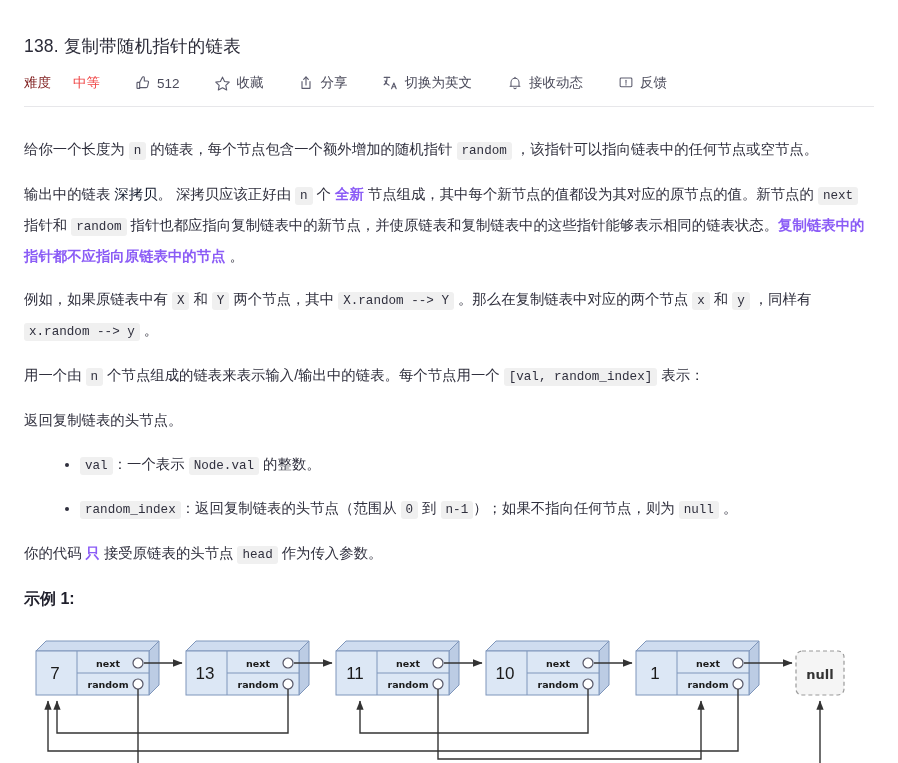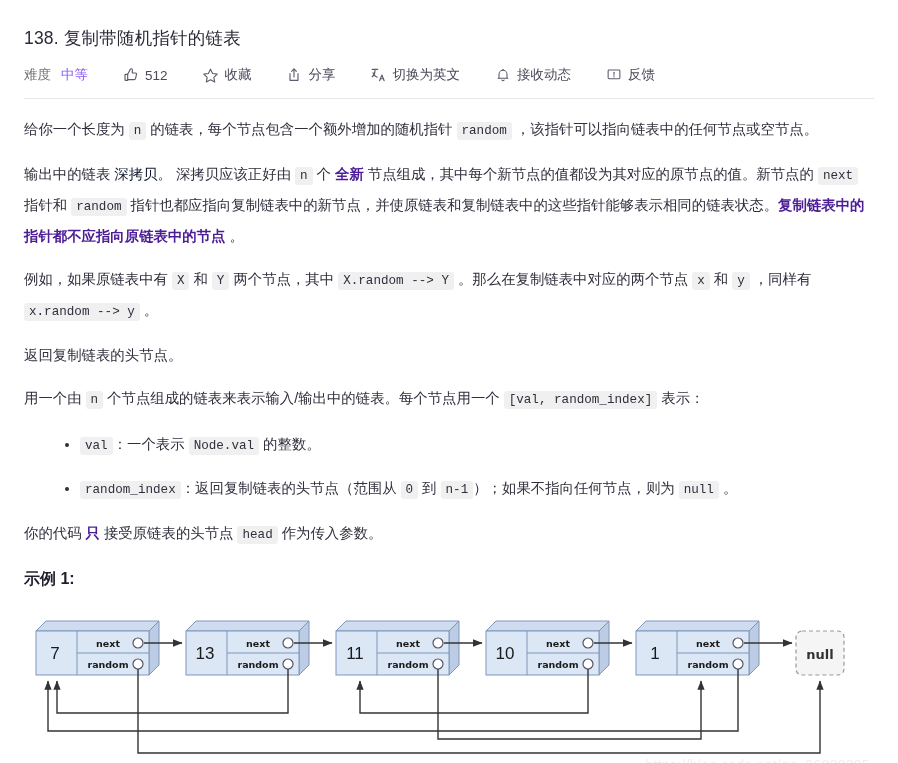--- a/index.html
+++ b/index.html
@@ -4,21 +4,21 @@
 <style>
   * { box-sizing: border-box; }
   html, body {
     margin: 0; padding: 0;
     width: 898px; height: 763px;
     background: #ffffff;
     font-family: "Liberation Sans", "DejaVu Sans", sans-serif;
     color: #333344;
     overflow: hidden;
   }
-  .page { position: relative; width: 898px; height: 763px; padding: 8px 24px; }
+  .page { position: relative; width: 898px; height: 763px; padding: 16px 24px; }
 
   
   .title {
     font-size: 17.5px;
     font-weight: 400;
     color: #2b2b38;
     margin: 0;
     padding-top: 18px;
     letter-spacing: .2px;
   }
@@ -26,40 +26,40 @@
     display: flex;
     align-items: center;
     gap: 0;
     padding-top: 16px;
     padding-bottom: 14px;
     font-size: 13.5px;
     color: #4a4a5a;
   }
   .meta-item { display: flex; align-items: center; gap: 6px; white-space: nowrap; }
   .meta-item + .meta-item { margin-left: 34px; }
-  .meta-label { color: #737373; }
-  .difficulty-value { color: #8b5cf6; margin-left: 4px; }
+  .meta-label { color: #7f1d1d; }
+  .difficulty-value { color: #ef4444; margin-left: 16px; }
   .meta-icon { display: inline-flex; width: 17px; height: 17px; align-items: center; justify-content: center; color: #5c5c6e; }
   .meta-icon svg { display: block; }
   .meta-count { color: #4a4a5a; }
 
   .divider { height: 1px; background: #e7e7ea; margin: 0 0 0 0; }
 
   
   .content { padding-top: 16px; font-size: 14.4px; line-height: 29px; color: #2f2f3d; }
-  .content p { margin: 0 0 14px 0; }
+  .content p { margin: 12px 0 14px 0; }
   code {
     font-family: "Liberation Mono", "DejaVu Sans Mono", monospace;
     background: #f0f0f0;
     border-radius: 3px;
     padding: 2px 5px;
     font-size: 12.6px;
     color: #2f2f3d;
   }
-  b, strong { font-weight: 700; color: #4c1d95; }
+  b, strong { font-weight: 700; color: #8b5cf6; }
   .deepcopy-link { color: #0f172a; text-decoration: none; }
   ul.bullets { margin: 0 0 14px 0; padding-left: 40px; }
   ul.bullets li { margin: 16px; line-height: 26px; }
   ul.bullets li::marker { color: #2f2f3d; }
 
   .example-title { font-size: 16px; font-weight: 700; color: #1f1f2b; margin: 34px 0 0 0; }
 
   
   .diagram-wrap { position: relative; margin-top: 24px; width: 850px; height: 160px; }
   .diagram-wrap svg { display: block; }
@@ -160,23 +160,23 @@
   <div class="divider"></div>
 
   <div class="content">
 
     <p><span>给你一个长度为 </span><code>n</code><span> 的链表，每个节点包含一个额外增加的随机指针 </span><code>random</code><span> ，该指针可以指向链表中的任何节点或空节点。</span></p>
 
     <p><span>输出中的链表 </span><a class="deepcopy-link" href="#">深拷贝</a><span>。 深拷贝应该正好由 </span><code>n</code><span> 个 </span><b>全新</b><span> 节点组成，其中每个新节点的值都设为其对应的原节点的值。新节点的 </span><code>next</code><span> 指针和 </span><code>random</code><span> 指针也都应指向复制链表中的新节点，并使原链表和复制链表中的这些指针能够表示相同的链表状态。</span><b>复制链表中的指针都不应指向原链表中的节点</b><span> 。</span></p>
 
     <p><span>例如，如果原链表中有 </span><code>X</code><span> 和 </span><code>Y</code><span> 两个节点，其中 </span><code>X.random --&gt; Y</code><span> 。那么在复制链表中对应的两个节点 </span><code>x</code><span> 和 </span><code>y</code><span> ，同样有 </span><code>x.random --&gt; y</code><span> 。</span></p>
 
+    <p><span>用一个由 </span><code>n</code><span> 个节点组成的链表来表示输入/输出中的链表。每个节点用一个 </span><code>[val, random_index]</code><span> 表示：</span></p>
+
     <p>返回复制链表的头节点。</p>
-
-    <p><span>用一个由 </span><code>n</code><span> 个节点组成的链表来表示输入/输出中的链表。每个节点用一个 </span><code>[val, random_index]</code><span> 表示：</span></p>
 
     <ul class="bullets">
       <li><code>val</code><span>：一个表示 </span><code>Node.val</code><span> 的整数。</span></li>
       <li><code>random_index</code><span>：返回复制链表的头节点（范围从 </span><code>0</code><span> 到 </span><code>n-1</code><span>）；如果不指向任何节点，则为 </span><code>null</code><span> 。</span></li>
     </ul>
 
     <p><span>你的代码 </span><b>只</b><span> 接受原链表的头节点 </span><code>head</code><span> 作为传入参数。</span></p>
 
     <p class="example-title">示例 1:</p>
   </div>

